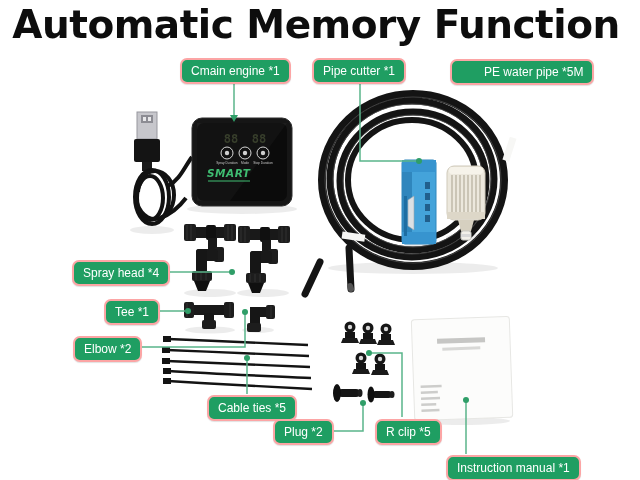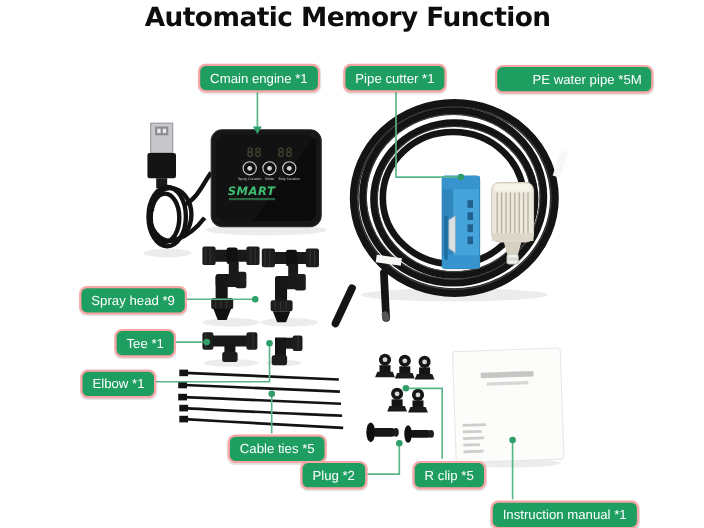--- a/index.html
+++ b/index.html
@@ -1,19 +1,19 @@
 <!DOCTYPE html>
 <html><head>
 <meta charset="utf-8">
 <style>
   html,body{margin:0;padding:0;background:#ffffff;}
   #canvas{position:relative;width:640px;height:480px;background:#ffffff;overflow:hidden;
           font-family:"Liberation Sans",sans-serif;}
   .title{position:absolute;left:0;top:2px;width:632px;text-align:center;
-         font-family:"DejaVu Sans",sans-serif;font-size:24px;font-weight:800;
+         font-family:"DejaVu Sans",sans-serif;font-size:39px;font-weight:800;
          letter-spacing:-0.5px;color:#0d0d0d;}
   .label{position:absolute;background:#1f9e62;color:#ffffff;border:2px solid #fca5a5;
          border-radius:7px;padding:2px 9px;font-size:12px;line-height:18px;
          white-space:nowrap;box-shadow:0 1px 1px rgba(0,0,0,.12);}
   svg.layer{position:absolute;left:0;top:0;pointer-events:none;}
   .btnlabel{font-size:3.2px;fill:#c8c8c8;}
   .digits{font-family:"DejaVu Sans Mono",monospace;font-weight:bold;font-size:12px;fill:#3e4630;}
 </style>
 </head>
 <body>
@@ -252,21 +252,21 @@
       <circle cx="247" cy="358" r="3"></circle>
       <circle cx="363" cy="403" r="3"></circle>
       <circle cx="369" cy="353" r="3"></circle>
       <circle cx="466" cy="400" r="3"></circle>
     </g>
   </svg>
 
   <div class="label" style="left:180px;top:58px;">Cmain engine *1</div>
   <div class="label" style="left:312px;top:58px;">Pipe cutter *1</div>
   <div class="label" style="left:450px;top:59px;padding-left:32px;">PE water pipe *5M</div>
-  <div class="label" style="left:72px;top:260px;">Spray head *9</div>
+  <div class="label" style="left:72px;top:260px;">Spray head *4</div>
   <div class="label" style="left:72px;top:299px;margin-left:32px;">Tee *1</div>
-  <div class="label" style="left:73px;top:336px;">Elbow *1</div>
+  <div class="label" style="left:73px;top:336px;">Elbow *2</div>
   <div class="label" style="left:207px;top:395px;">Cable ties *5</div>
   <div class="label" style="left:273px;top:419px;">Plug *2</div>
   <div class="label" style="left:375px;top:419px;">R clip *5</div>
   <div class="label" style="left:398px;top:455px;margin-left:48px;">Instruction manual *1</div>
 
 </div>
 
 </body></html>

